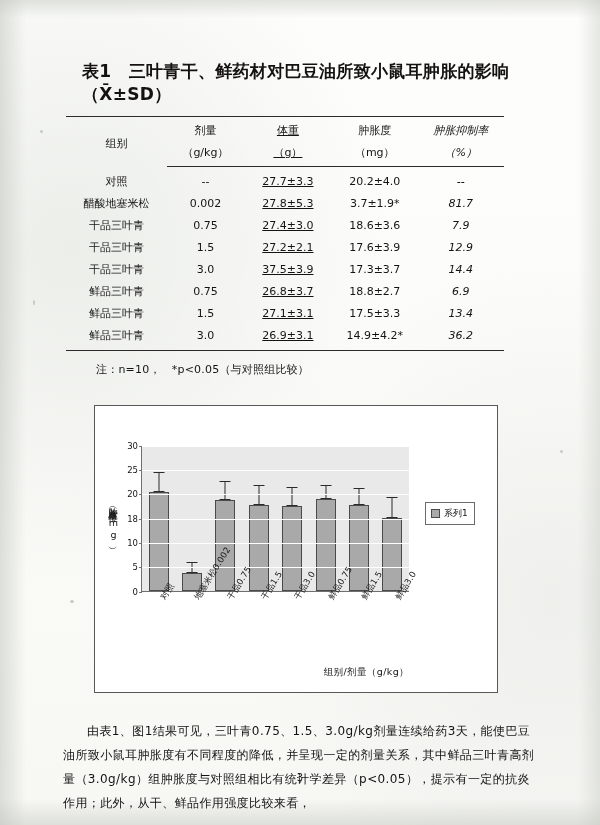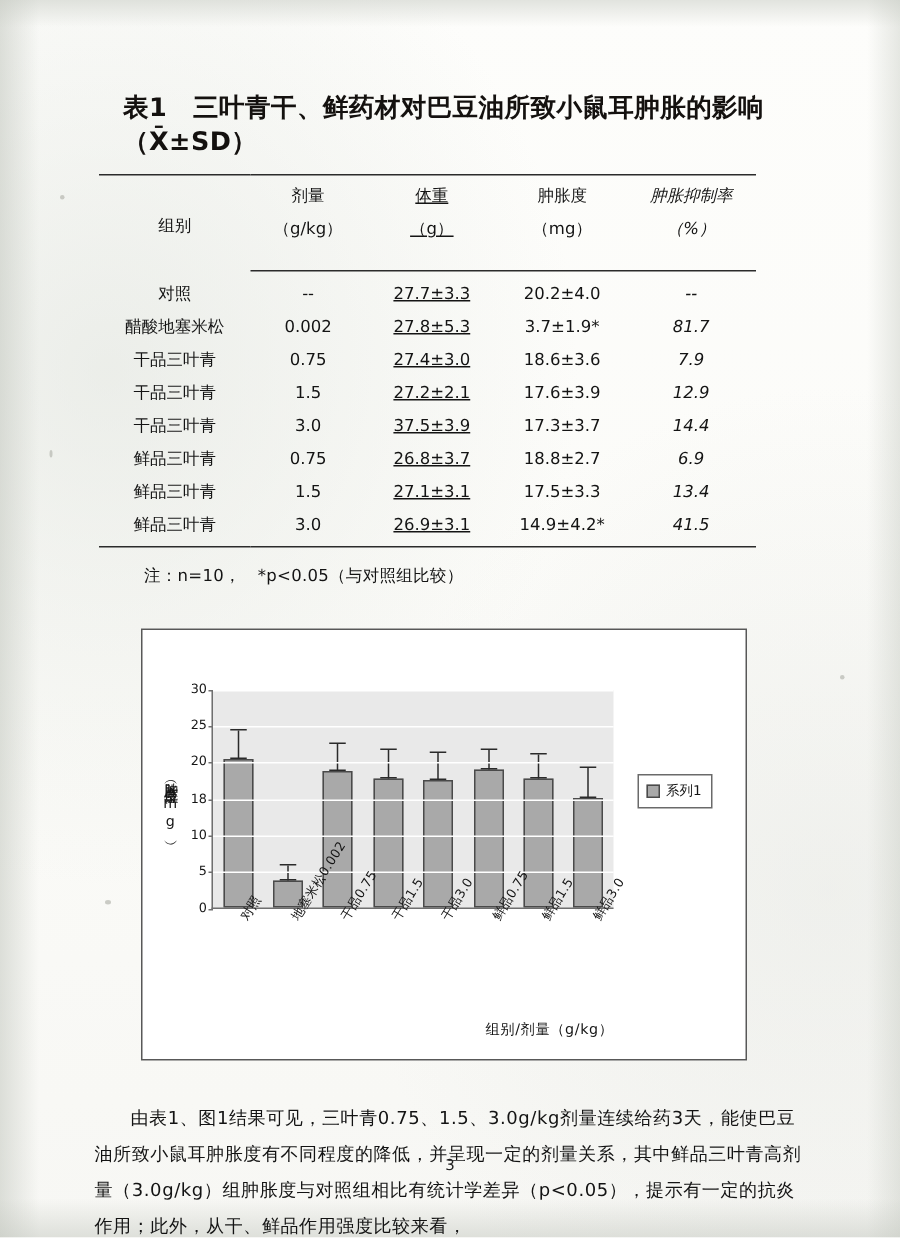--- a/index.html
+++ b/index.html
@@ -87,21 +87,21 @@
   table.data-table th.group-col, table.data-table td.group-col {
     width: 104px;
     text-align: center;
   }
   table.data-table th.c2, table.data-table td.c2 { width: 78px; }
   table.data-table th.c3, table.data-table td.c3 { width: 92px; text-decoration: underline; }
   table.data-table th.c4, table.data-table td.c4 { width: 86px; }
   table.data-table th.c5, table.data-table td.c5 { width: 88px; font-style: italic; }
 
   table.data-table thead tr.head-units th {
-    padding-bottom: 20px;
+    padding-bottom: 6px;
     border-bottom: 1.1px solid #2b2b2b;
   }
   table.data-table thead th.group-head {
     border-bottom: 1.1px solid #2b2b2b;
     vertical-align: middle;
   }
   table.data-table tbody tr:first-child td {
     padding-top: 7px;
   }
   table.data-table tbody tr:last-child td {
@@ -379,21 +379,21 @@
           <td class="c2">1.5</td>
           <td class="c3">27.1±3.1</td>
           <td class="c4">17.5±3.3</td>
           <td class="c5">13.4</td>
         </tr>
         <tr>
           <td class="group-col">鲜品三叶青</td>
           <td class="c2">3.0</td>
           <td class="c3">26.9±3.1</td>
           <td class="c4">14.9±4.2*</td>
-          <td class="c5">41.5</td>
+          <td class="c5">36.2</td>
         </tr>
       </tbody>
     </table>
 
     <div class="table-note">注：n=10，　*p&lt;0.05（与对照组比较）</div>
 
     <div class="chart-box">
       <div class="plot-wrap">
         <div class="y-axis-label">肿胀度（单位：mg）</div>
         <div class="plot-area" id="plot-area">

